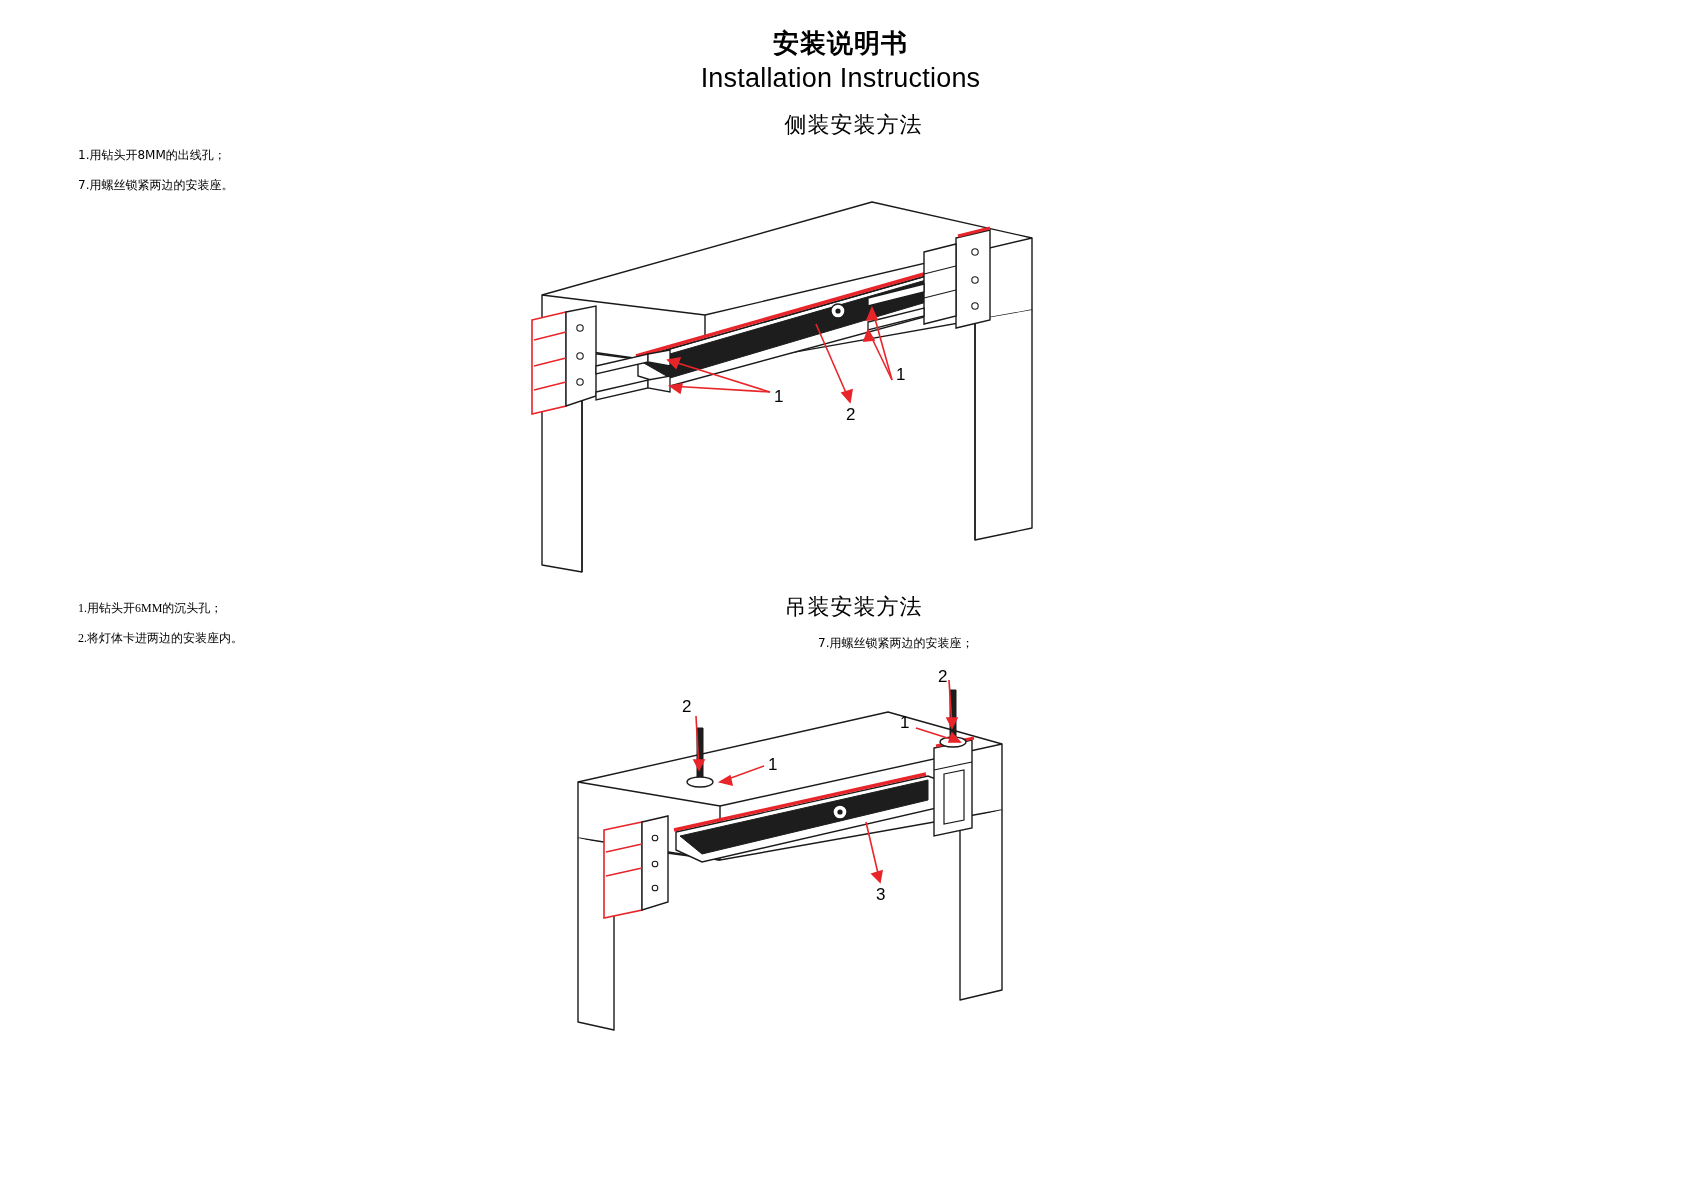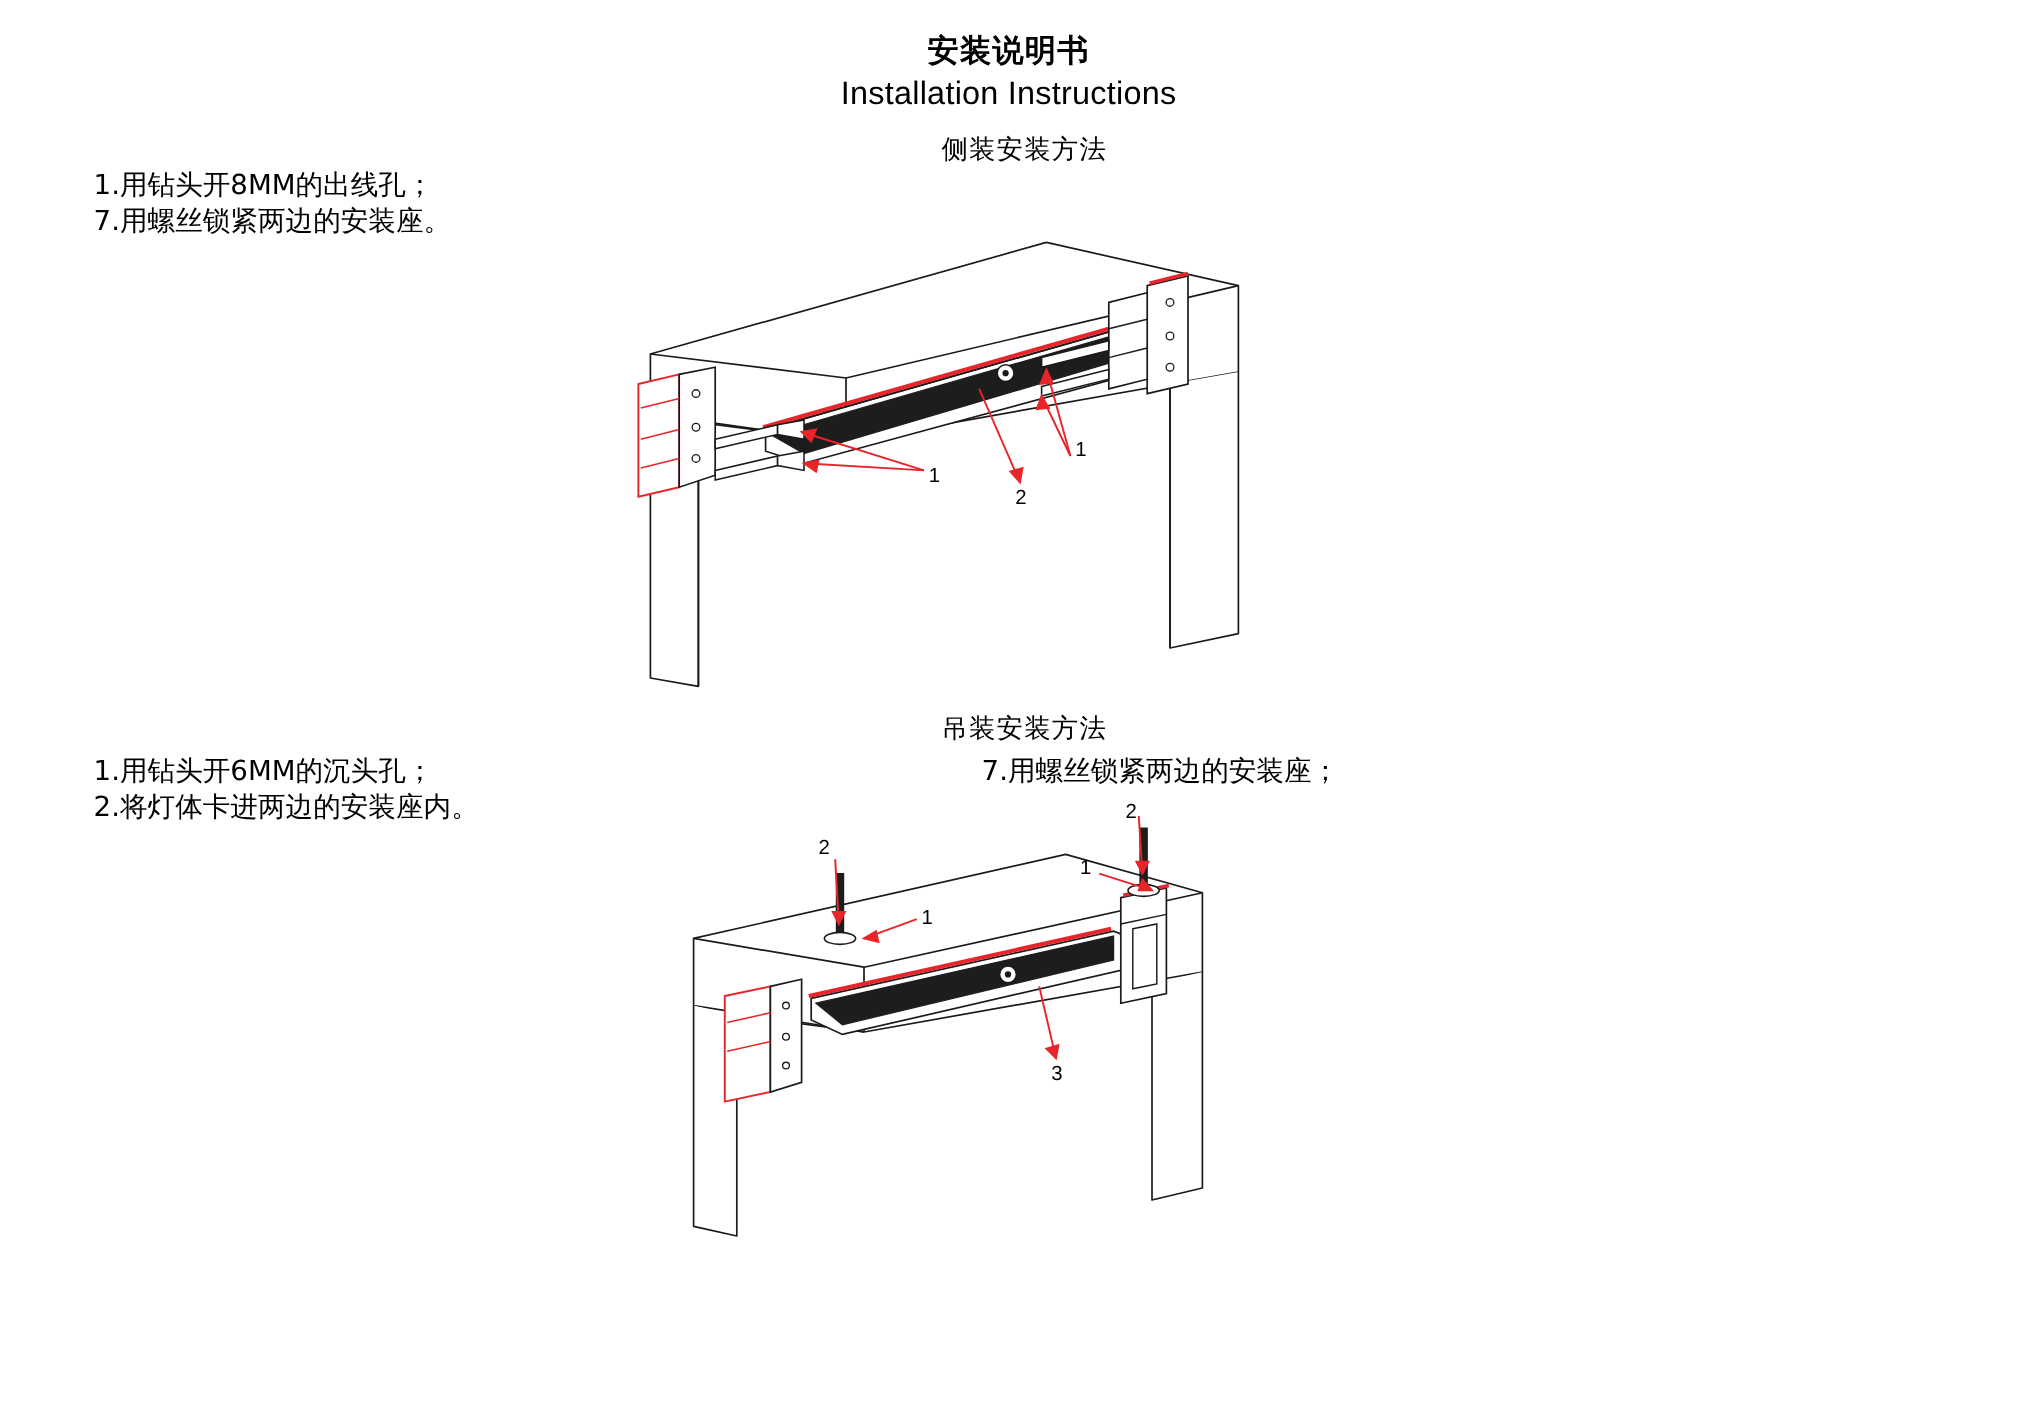--- a/index.html
+++ b/index.html
@@ -54,32 +54,33 @@
     text-align: center;
   }
   #heading-hang {
     top: 592px;
     left: 0;
     width: 100%;
     text-align: center;
   }
   .note-list {
     position: absolute;
-    font-size: 23px;
+    font-size: 12px;
     line-height: 30px;
     font-family: "DejaVu Sans", "Liberation Sans", sans-serif;
     white-space: nowrap;
   }
   #notes-side {
     top: 140px;
     left: 78px;
   }
   #notes-hang-left {
-    top: 628px;
+    top: 593px;
     left: 78px;
+    font-family: Liberation Serif, serif;
   }
   #notes-hang-right {
     top: 628px;
     left: 818px;
   }
   .fig {
     position: absolute;
   }
   #figure-side {
     top: 180px;

